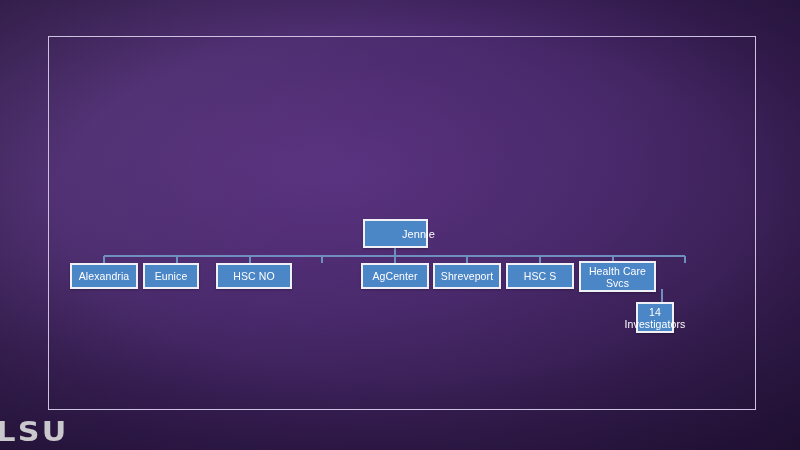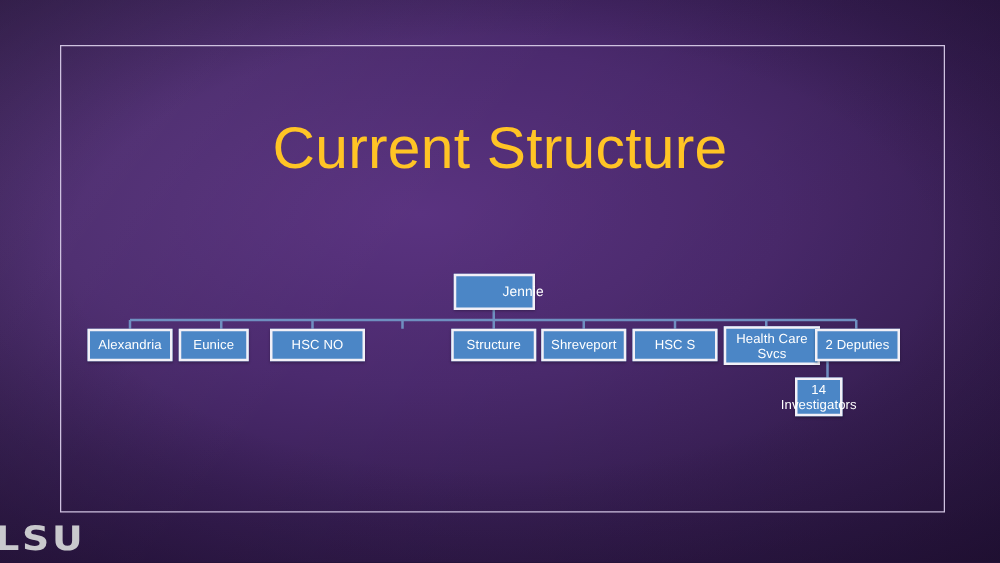--- a/index.html
+++ b/index.html
@@ -111,21 +111,20 @@
 </head>
 <body>
 
 <div id="slide">
 
   <div class="sheen"></div>
   <div class="vignette"></div>
 
   <div class="frame"></div>
 
-  <div class="title">Current Structure</div>
 
   <div class="chart">
 
     <svg class="connectors" width="800" height="450">
       <g stroke="#6f8fc0" stroke-width="2" fill="none">
 
         <line x1="395" y1="248" x2="395" y2="256"></line>
 
         <line x1="104" y1="256" x2="685" y2="256"></line>
 
@@ -150,34 +149,31 @@
     <div class="node" style="left:70px; top:263px; width:68px; height:26px;">
       <span class="lbl">Alexandria</span>
     </div>
     <div class="node" style="left:143px; top:263px; width:56px; height:26px;">
       <span class="lbl">Eunice</span>
     </div>
     <div class="node" style="left:216px; top:263px; width:76px; height:26px;">
       <span class="lbl">HSC NO</span>
     </div>
     <div class="node" style="left:361px; top:263px; width:68px; height:26px;">
-      <span class="lbl">Structure</span>
+      <span class="lbl">AgCenter</span>
     </div>
     <div class="node" style="left:433px; top:263px; width:68px; height:26px;">
       <span class="lbl">Shreveport</span>
     </div>
     <div class="node" style="left:506px; top:263px; width:68px; height:26px;">
       <span class="lbl">HSC S</span>
     </div>
     <div class="node" style="left:579px; top:261px; width:77px; height:31px;">
       <span class="lbl">Health Care
 Svcs</span>
-    </div>
-    <div class="node" style="left:652px; top:263px; width:68px; height:26px;">
-      <span class="lbl">2 Deputies</span>
     </div>
 
     <div class="node" style="left:636px; top:302px; width:38px; height:31px;">
       <span class="lbl">14
 Investigators</span>
     </div>
 
   </div>
 
 

